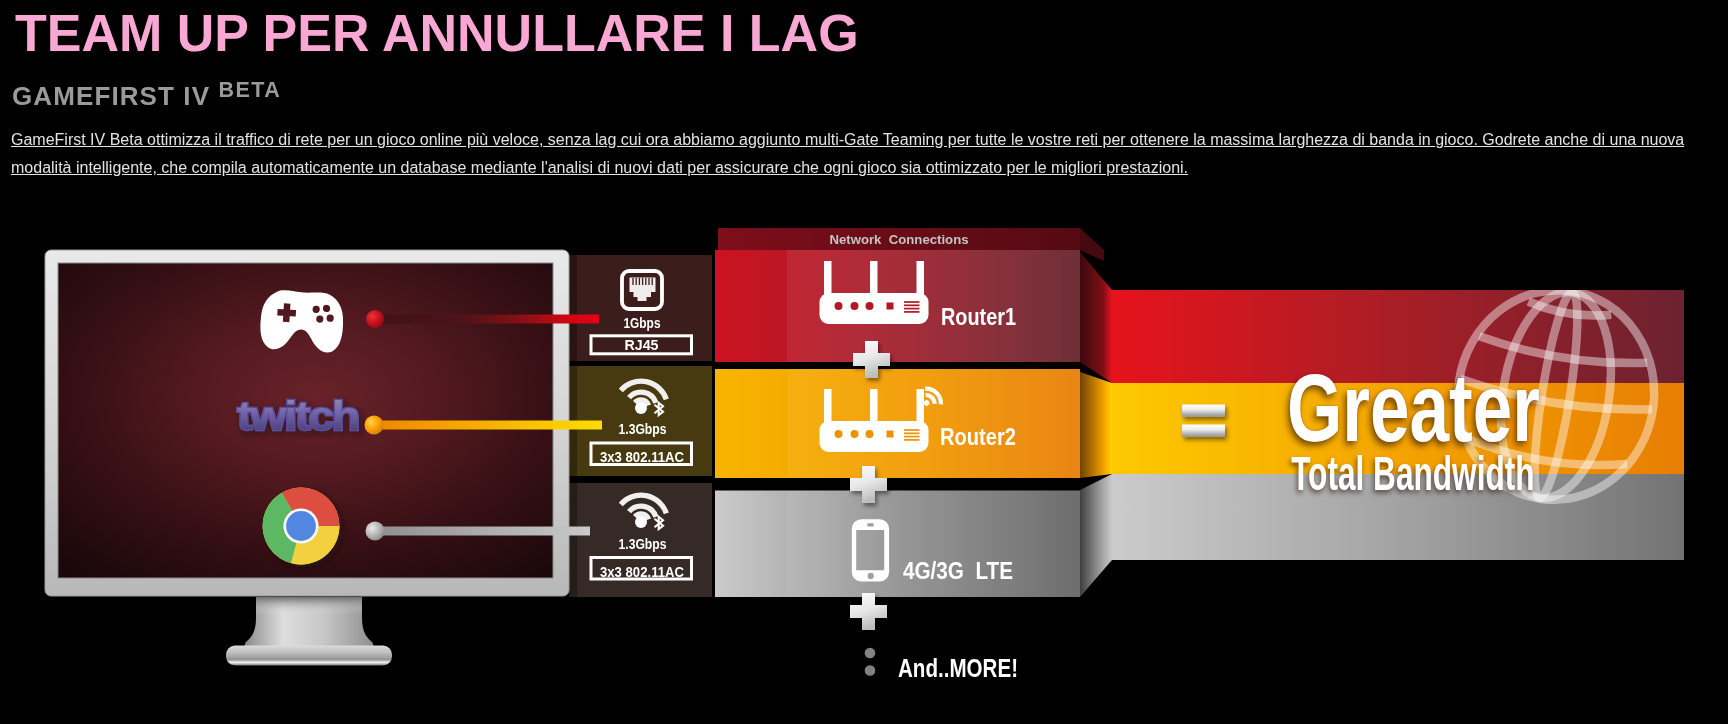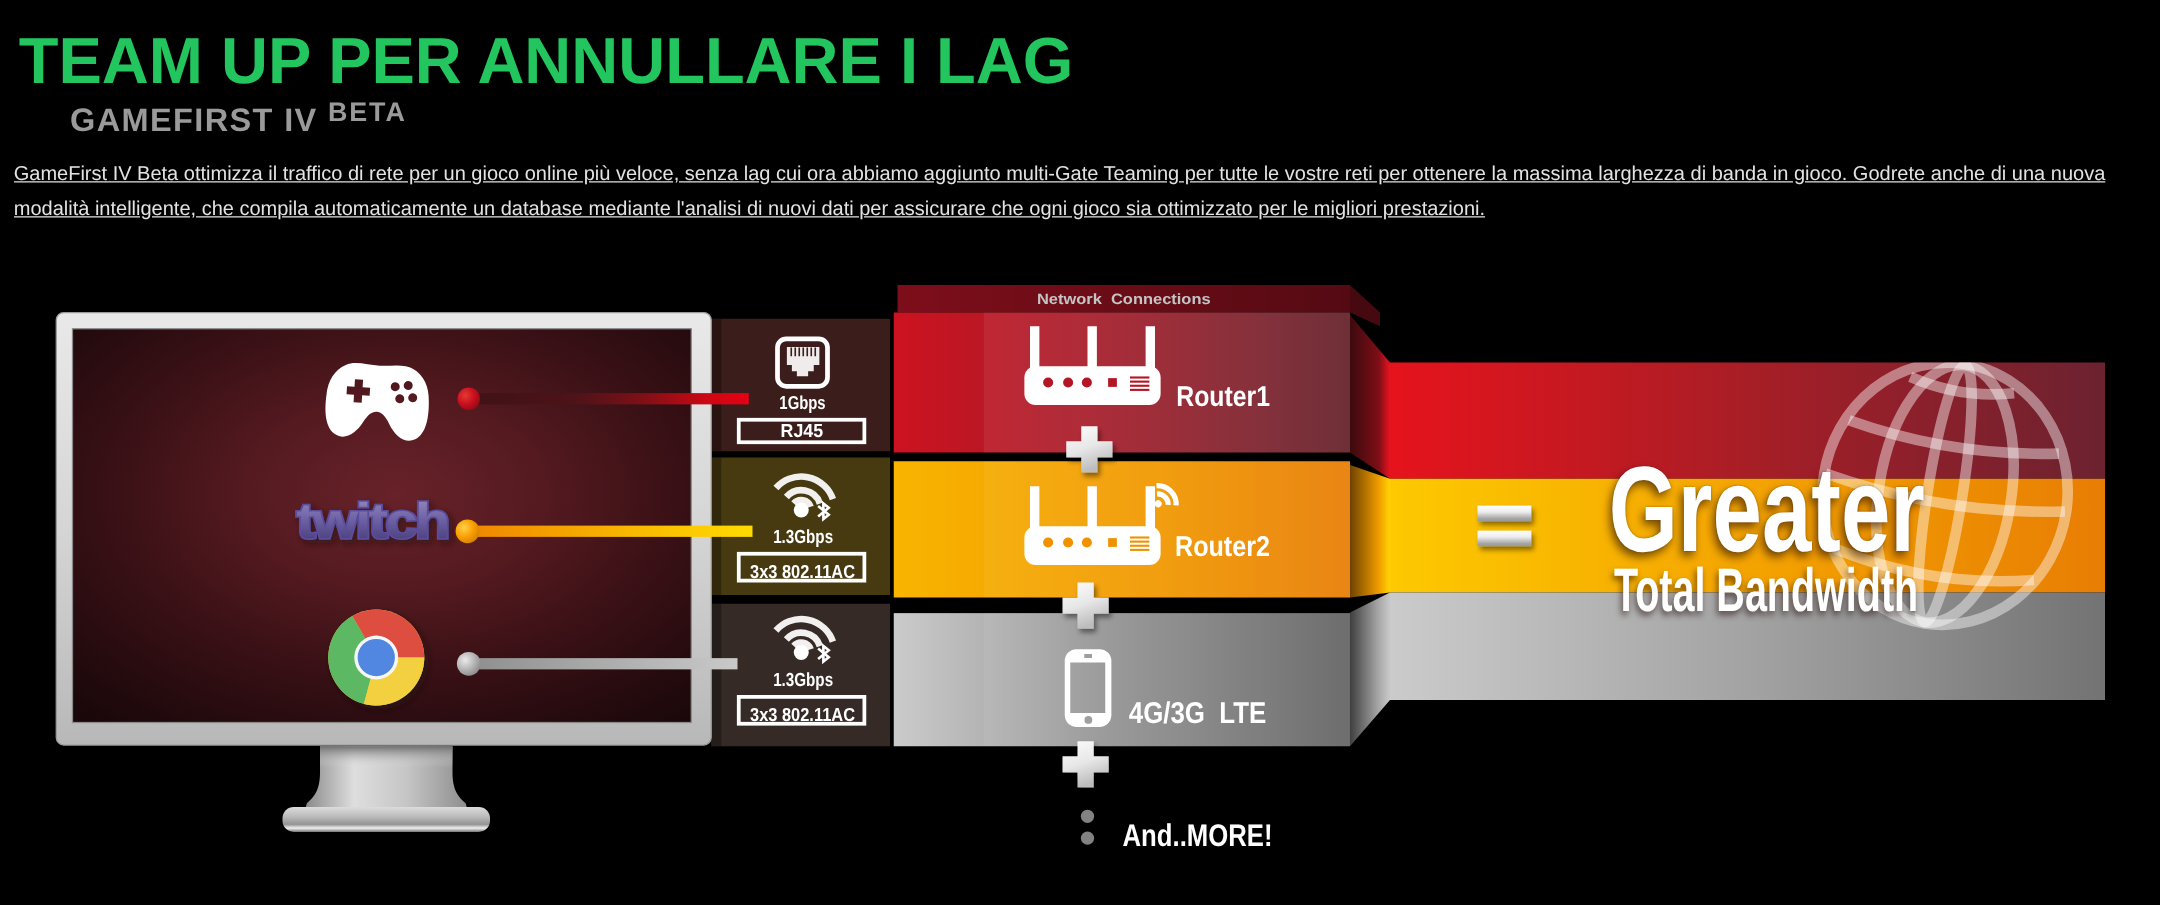--- a/index.html
+++ b/index.html
@@ -1,20 +1,20 @@
 <!DOCTYPE html>
 <html><head>
 <meta charset="utf-8">
 <style>
 html,body{margin:0;padding:0;background:#000;}
 body{width:1728px;height:724px;position:relative;overflow:hidden;font-family:"Liberation Sans",sans-serif;}
 svg,h1,.sub,.desc,.greater,.totalbw{transform:translateZ(0);}
 .abs{position:absolute;}
-h1{position:absolute;left:15px;top:26px;margin:0;font-size:52px;font-weight:bold;color:#22c55e;letter-spacing:0px;line-height:46px;}
-.sub{position:absolute;left:12px;top:78px;font-size:26px;font-weight:bold;color:#9a9a9a;letter-spacing:1.1px;margin-left:44px;}
+h1{position:absolute;left:15px;top:10px;margin:0;font-size:52px;font-weight:bold;color:#f9a8d4;letter-spacing:0px;line-height:46px;}
+.sub{position:absolute;left:12px;top:78px;font-size:26px;font-weight:bold;color:#9a9a9a;letter-spacing:1.1px;}
 .sub .beta{font-size:21.5px;vertical-align:8px;letter-spacing:1.5px;}
 .desc{position:absolute;left:11px;top:126px;margin:0;font-size:16px;color:#e3e3e3;line-height:27.8px;font-weight:normal;letter-spacing:0px;white-space:nowrap;text-decoration:underline;}
 .greater{position:absolute;left:1244px;top:360px;width:322px;text-align:center;font-size:97px;font-weight:bold;color:#fff;line-height:95px;transform:scaleX(0.733);transform-origin:50% 50%;text-shadow:-3px 4px 8px rgba(35,12,8,0.6),0 0 2px rgba(40,15,10,0.35);}
 .totalbw{position:absolute;left:1234px;top:449px;width:322px;text-align:center;font-size:49px;font-weight:bold;color:#fff;line-height:49px;transform:scaleX(0.645);transform-origin:50% 50%;text-shadow:-2px 3px 6px rgba(35,12,8,0.6);}
 </style>
 </head>
 <body>
 <h1>TEAM UP PER ANNULLARE I LAG</h1>
 <div class="sub">GAMEFIRST IV <span class="beta">BETA</span></div>
 <p class="desc">GameFirst IV Beta ottimizza il traffico di rete per un gioco online più veloce, senza lag cui ora abbiamo aggiunto multi-Gate Teaming per tutte le vostre reti per ottenere la massima larghezza di banda in gioco. Godrete anche di una nuova<br>modalità intelligente, che compila automaticamente un database mediante l'analisi di nuovi dati per assicurare che ogni gioco sia ottimizzato per le migliori prestazioni.</p>

